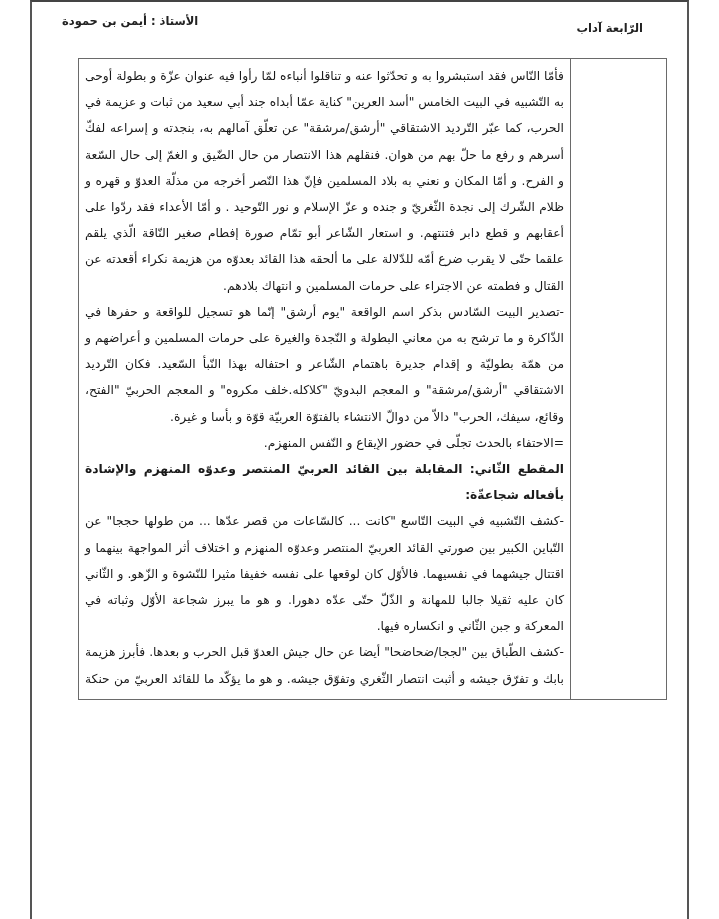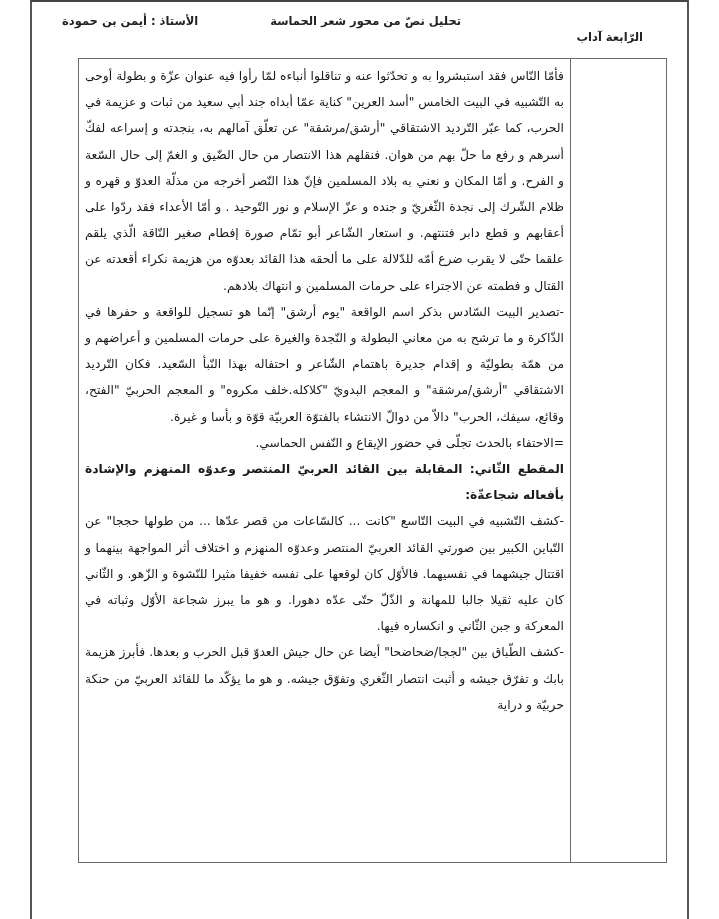--- a/index.html
+++ b/index.html
@@ -33,40 +33,40 @@
       right: 0;
       height: 20px;
       direction: rtl;
       font-size: 11.5px;
       font-weight: bold;
       color: #222;
     }
     .header .h-right {
       position: absolute;
       right: 44px;
-      top: 16px;
+      top: 7px;
       text-align: center;
     }
     .header .h-center {
       position: absolute;
       right: 226px;
       top: 0;
     }
     .header .h-left {
       position: absolute;
       left: 30px;
       top: 0;
       text-align: right;
     }
     .content-table {
       position: absolute;
       left: 46px;
       top: 56px;
       width: 589px;
-      height: 805px;
+      height: 642px;
       border: 1px solid #6a6a6a;
       box-sizing: border-box;
       display: flex;
       flex-direction: row;
       direction: rtl;
     }
     .side-col {
       width: 96px;
       border-left: 1px solid #6a6a6a;
       box-sizing: border-box;
@@ -89,29 +89,28 @@
       font-weight: bold;
     }
   </style>
 </head>
 <body>
 
 <div class="page-frame">
 
   <div class="header">
     <span class="h-right">الرّابعة آداب</span>
-    <span class="h-center">تحليل نصّ من محور شعر الحماسة</span>
     <span class="h-left">الأستاذ : أيمن بن حمودة</span>
   </div>
 
   <div class="content-table">
     <div class="side-col"></div>
     <div class="text-col">
       <p>فأمّا النّاس فقد استبشروا به و تحدّثوا عنه و تناقلوا أنباءه لمّا رأوا فيه عنوان عزّة و بطولة أوحى به التّشبيه في البيت الخامس "أسد العرين" كناية عمّا أبداه جند أبي سعيد من ثبات و عزيمة في الحرب، كما عبّر التّرديد الاشتقاقي "أرشق/مرشقة" عن تعلّق آمالهم به، بنجدته و إسراعه لفكّ أسرهم و رفع ما حلّ بهم من هوان. فنقلهم هذا الانتصار من حال الضّيق و الغمّ إلى حال السّعة و الفرح. و أمّا المكان و نعني به بلاد المسلمين فإنّ هذا النّصر أخرجه من مذلّة العدوّ و قهره و ظلام الشّرك إلى نجدة الثّغريّ و جنده و عزّ الإسلام و نور التّوحيد . و أمّا الأعداء فقد ردّوا على أعقابهم و قطع دابر فتنتهم. و استعار الشّاعر أبو تمّام صورة إفطام صغير النّاقة الّذي يلقم علقما حتّى لا يقرب ضرع أمّه للدّلالة على ما ألحقه هذا القائد بعدوّه من هزيمة نكراء أقعدته عن القتال و فطمته عن الاجتراء على حرمات المسلمين و انتهاك بلادهم.</p>
       <p>-تصدير البيت السّادس بذكر اسم الواقعة "يوم أرشق" إنّما هو تسجيل للواقعة و حفرها في الذّاكرة و ما ترشح به من معاني البطولة و النّجدة والغيرة على حرمات المسلمين و أعراضهم و من همّة بطوليّة و إقدام جديرة باهتمام الشّاعر و احتفاله بهذا النّبأ السّعيد. فكان التّرديد الاشتقاقي "أرشق/مرشقة" و المعجم البدويّ "كلاكله.خلف مكروه" و المعجم الحربيّ "الفتح، وقائع، سيفك، الحرب" دالاّ من دوالّ الانتشاء بالفتوّة العربيّة قوّة و بأسا و غيرة.</p>
-      <p>=الاحتفاء بالحدث تجلّى في حضور الإيقاع و النّفس الحماسي.</p>
+      <p>=الاحتفاء بالحدث تجلّى في حضور الإيقاع و النّفس المنهزم.</p>
       <p class="heading">المقطع الثّاني: المقابلة بين القائد العربيّ المنتصر وعدوّه المنهزم والإشادة بأفعاله شجاعةّة:</p>
       <p>-كشف التّشبيه في البيت التّاسع "كانت ... كالسّاعات من قصر عدّها ... من طولها حججا" عن التّباين الكبير بين صورتي القائد العربيّ المنتصر وعدوّه المنهزم و اختلاف أثر المواجهة بينهما و اقتتال جيشهما في نفسيهما. فالأوّل كان لوقعها على نفسه خفيفا مثيرا للنّشوة و الزّهو. و الثّاني كان عليه ثقيلا جالبا للمهانة و الذّلّ حتّى عدّه دهورا. و هو ما يبرز شجاعة الأوّل وثباته في المعركة و جبن الثّاني و انكساره فيها.</p>
       <p>-كشف الطّباق بين "لججا/ضحاضحا" أيضا عن حال جيش العدوّ قبل الحرب و بعدها. فأبرز هزيمة بابك و تفرّق جيشه و أثبت انتصار الثّغري وتفوّق جيشه. و هو ما يؤكّد ما للقائد العربيّ من حنكة حربيّة و دراية</p>
     </div>
   </div>
 
 </div>
 
 </body></html>

